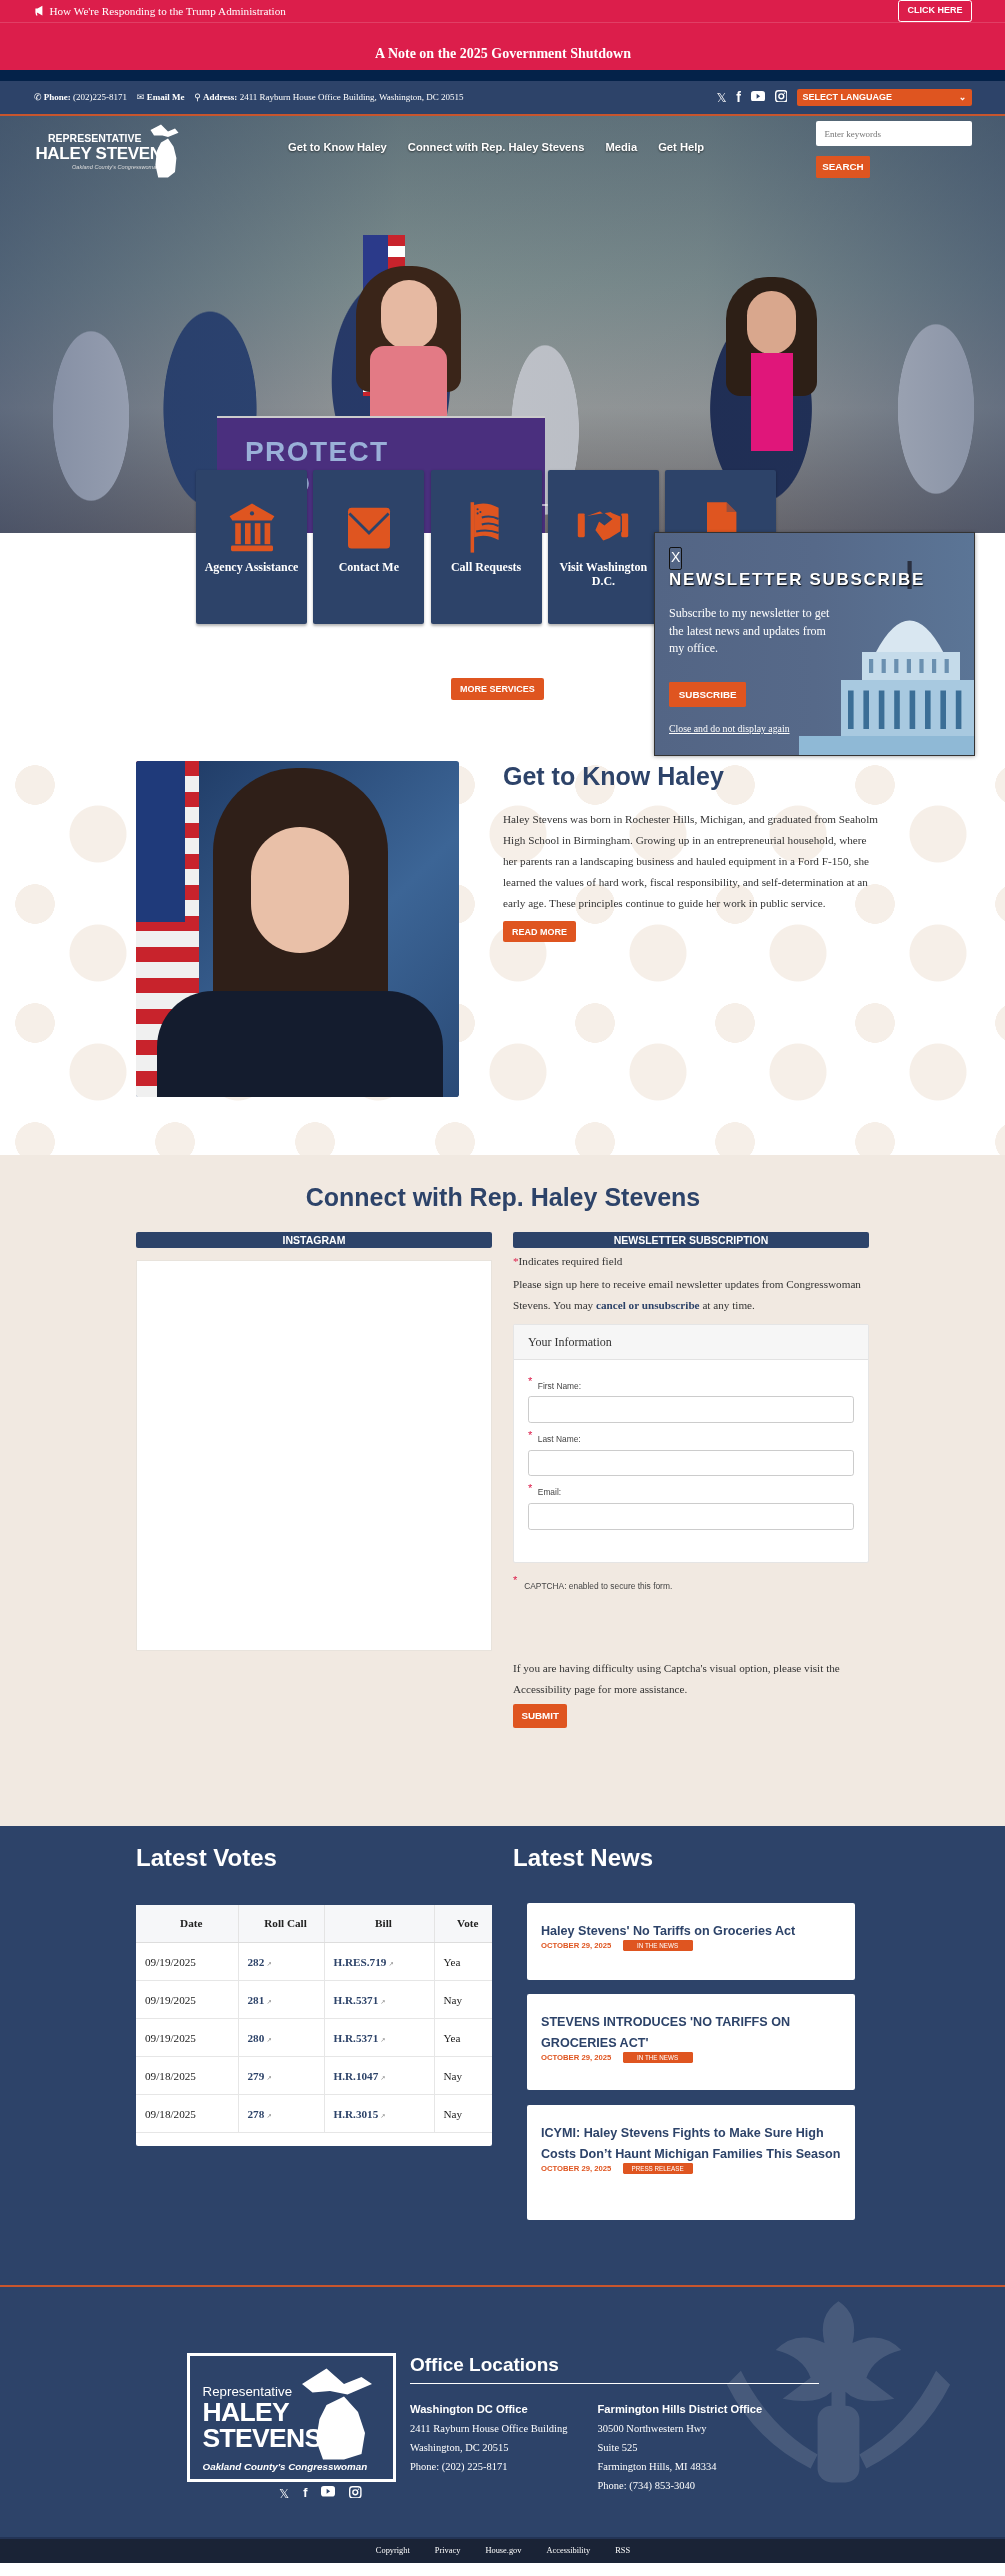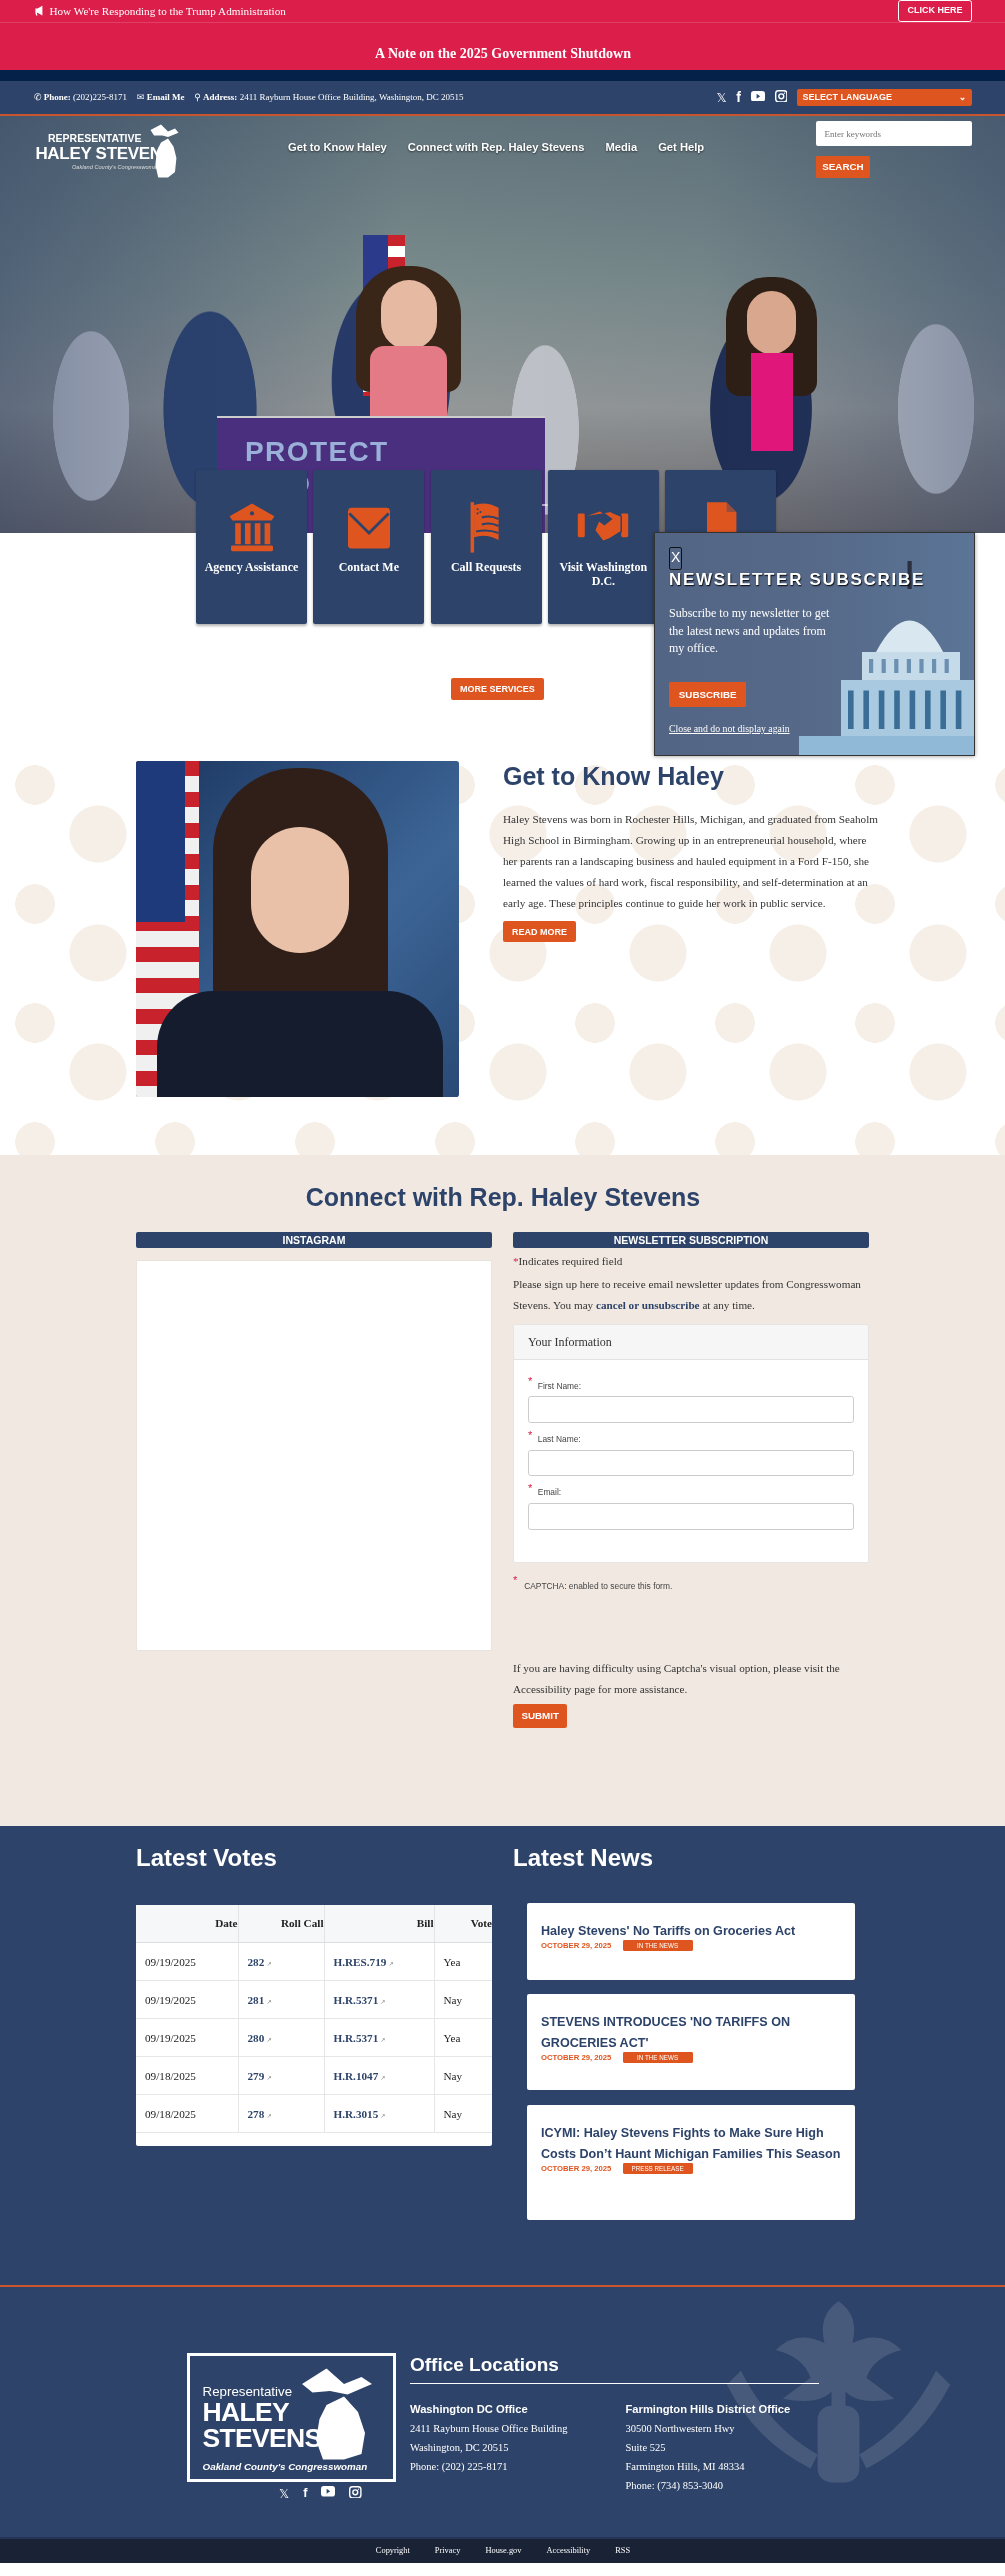--- a/index.html
+++ b/index.html
@@ -100,42 +100,42 @@
 .field input{width:100%;height:26.5px;border:0.7px solid #ccc;border-radius:2.8px}
 .captcha{margin-top:12.6px;font-family:"Liberation Sans",sans-serif;font-size:8.4px;color:#444;position:relative;padding-left:11.2px;padding-top:5.6px}
 .captcha .req{position:absolute;left:0;top:-1.4px;font-size:11.2px}
 .help{margin-top:67px;line-height:21px}
 .submit-btn{display:inline-block;margin-top:4.2px;background:#df5520;color:#fff;font-family:"Liberation Sans",sans-serif;font-weight:bold;font-size:9.8px;padding:6.3px 8.4px;border-radius:2.1px}
 
 .latest{background:#2d4369;height:461px;position:relative;border-bottom:2.1px solid #c8552d}
 .latest h2{position:absolute;top:18px;color:#fff;font-family:"Liberation Sans",sans-serif;font-weight:bold;font-size:24px}
 .votes{position:absolute;left:136px;top:79px;width:356px;background:#fff;border-radius:2.1px;padding-bottom:12.6px;font-size:11.2px}
 .votes table{width:100%;border-collapse:collapse}
-.votes th{background:#f6f7f9;text-align:right;font-weight:bold;height:38px;padding-left:9px;border-right:0.7px solid #e4e4e4;border-bottom:0.7px solid #ddd}
+.votes th{background:#f6f7f9;text-align:center;font-weight:bold;height:38px;padding-left:9px;border-right:0.7px solid #e4e4e4;border-bottom:0.7px solid #ddd}
 .votes td{height:38px;padding-left:9px;border-right:0.7px solid #e6e6e6;border-bottom:0.7px solid #e6e6e6}
 .votes th:last-child,.votes td:last-child{border-right:0}
 .votes .lnk{color:#2d4369;font-weight:bold}
 .ext{font-size:6.3px;color:#888;margin-left:2.1px}
 .news-card{position:absolute;left:527px;width:328px;background:#fff;border-radius:2.1px;padding:18px 14px}
 .news-card .nt{font-family:"Liberation Sans",sans-serif;font-weight:bold;color:#2d4369;font-size:12.6px;line-height:21px}
 .news-card .meta{display:flex;align-items:center;gap:11.2px;margin-top:-1.4px}
 .news-card .date{font-family:"Liberation Sans",sans-serif;font-weight:bold;color:#df5520;font-size:7.7px}
 .news-card .tag{background:#df5520;color:#fff;font-family:"Liberation Sans",sans-serif;font-size:6.3px;width:70px;text-align:center;padding:2.1px 0;border-radius:1.4px}
 
 .footer{background:#2d4369;height:250px;position:relative;overflow:hidden}
 .eagle{position:absolute;right:42px;top:0;width:251px;height:250px;opacity:.12}
 .f-logo{position:absolute;left:187px;top:66px;width:209px;height:129px;border:3.5px solid #fff;background:#2d4369;color:#fff;font-family:"Liberation Sans",sans-serif}
 .f-logo .a{position:absolute;left:12.6px;top:28px;font-size:13.3px}
 .f-logo .b{position:absolute;left:12.6px;top:43px;font-size:26.5px;font-weight:bold;line-height:26.5px;letter-spacing:-0.7px}
 .f-logo .c{position:absolute;left:12.6px;top:105px;font-size:9.8px;font-style:italic;font-weight:bold}
 .f-logo .mi{position:absolute;left:105px;top:7px;width:84px;height:98px}
 .f-social{position:absolute;left:279px;top:199px;display:flex;gap:14px;color:#fff;font-size:12.6px}
 .offices{position:absolute;left:410px;top:67px;width:409px;color:#fff}
 .offices h3{font-family:"Liberation Sans",sans-serif;font-weight:bold;font-size:19px;padding-bottom:7px;border-bottom:1.4px solid #fff}
-.ocols{display:flex;gap:58px;margin-top:19.6px}
+.ocols{display:flex;gap:30px;margin-top:19.6px}
 .ocol h4{font-family:"Liberation Sans",sans-serif;font-weight:bold;font-size:11.2px;margin-bottom:4.2px}
 .ocol div{font-size:10.5px;line-height:19px}
 .bottom{background:#1a2336;height:26.5px;display:flex;justify-content:center;align-items:center;gap:25px;color:#fff;font-size:8.4px;border-top:2.1px solid #233456}
 </style>
 </head>
 <body>
 
 <div class="alert">
   <div class="alert-row1">
     <a class="left">

